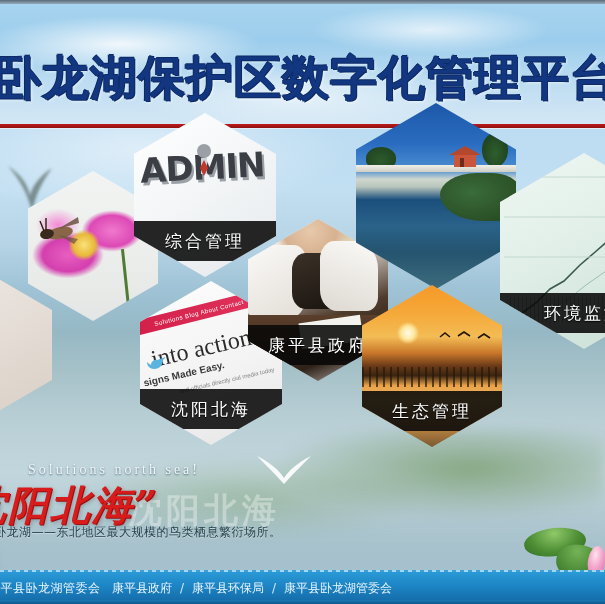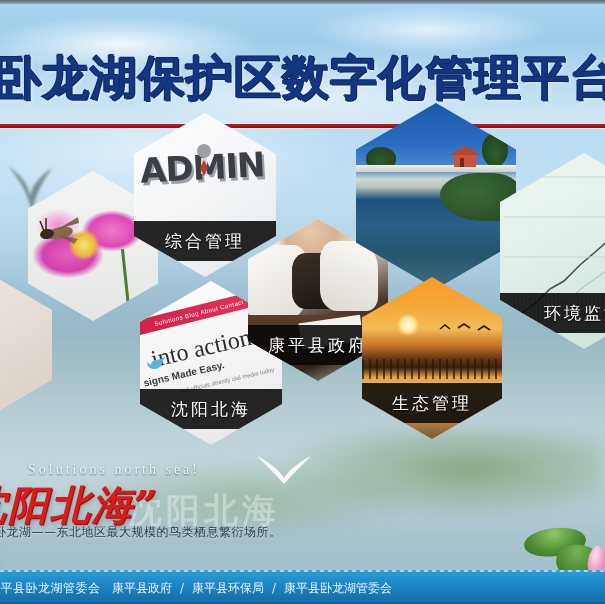--- a/index.html
+++ b/index.html
@@ -353,21 +353,21 @@
         <div class="railing"></div>
         <svg class="pav" viewBox="0 0 34 26">
           <path d="M17 1 L33 10 L1 10 Z" fill="#b4472c"></path>
           <rect x="6" y="10" width="22" height="12" fill="#c9563a"></rect>
           <rect x="12" y="13" width="4" height="9" fill="#6e2a1a"></rect>
         </svg>
         <div class="shore"></div>
       </div>
     </div>
 
-    <div class="hex" style="left:362px;top:148px;width:140px;height:162px;">
+    <div class="hex" style="left:362px;top:156px;width:140px;height:162px;">
       <div class="inner ph-sunset">
         <div class="reeds"></div>
         <svg class="sunbirds" viewBox="0 0 64 16">
           <path d="M2 8 L7 4 L12 8" stroke="#24150a" stroke-width="1.6" fill="none"></path>
           <path d="M20 7 L26 3 L32 7" stroke="#24150a" stroke-width="1.6" fill="none"></path>
           <path d="M40 9 L46 5 L52 9" stroke="#24150a" stroke-width="1.6" fill="none"></path>
         </svg>
       </div>
       <div class="label">生态管理</div>
     </div>

